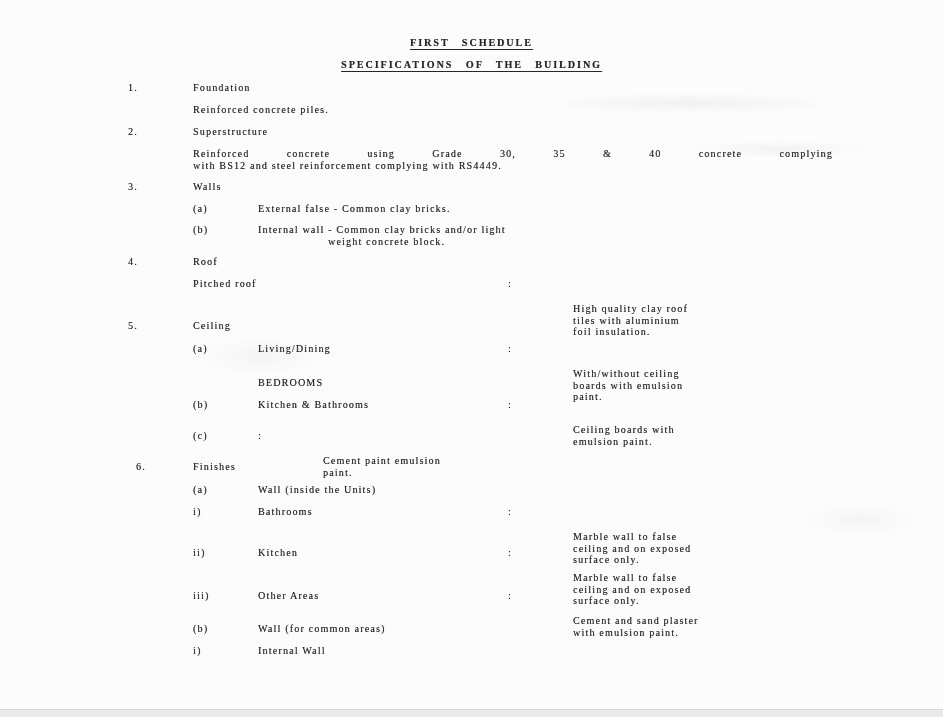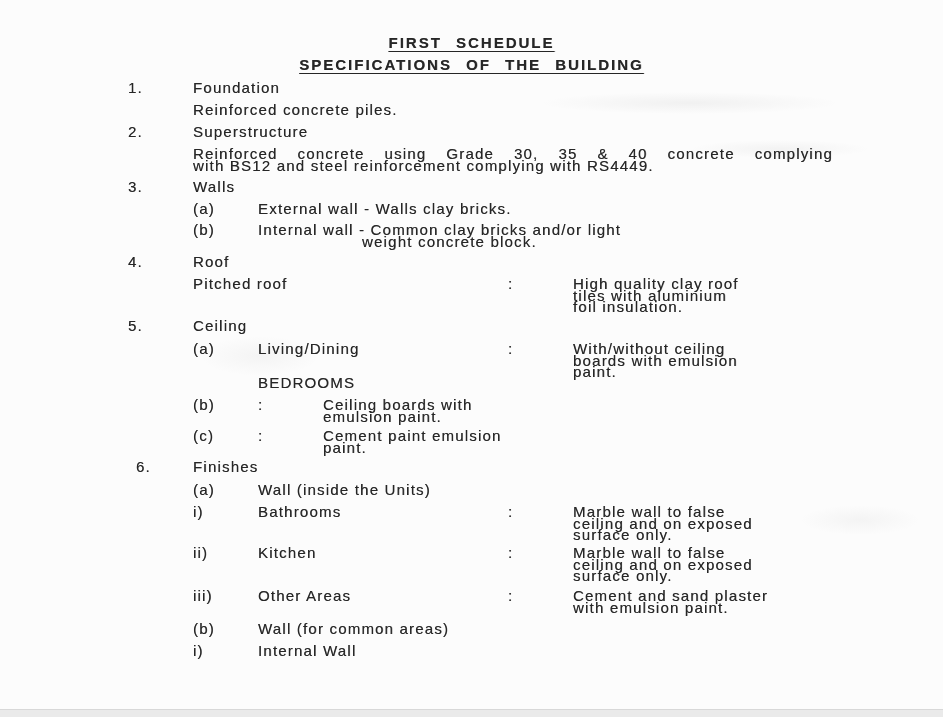--- a/index.html
+++ b/index.html
@@ -1,22 +1,22 @@
 <!DOCTYPE html>
 <html><head>
 <meta charset="utf-8">
 <style>
   html,body{margin:0;padding:0;background:#ffffff;}
   .page{
     position:relative;
     width:943px;height:717px;
     background:#fcfcfc;
     overflow:hidden;
-    font-family:Liberation Sans, sans-serif;
-    font-size:15px;
+    font-family:Liberation Serif, serif;
+    font-size:10px;
     line-height:11.5px;
     letter-spacing:1.2px;
     color:#262626;
     text-shadow:0.3px 0 0 rgba(38,38,38,0.55);
   }
   .doc-title{
     position:absolute;left:0;width:943px;
     text-align:center;
     font-weight:bold;
     letter-spacing:2px;word-spacing:8px;
@@ -29,24 +29,24 @@
   .head .num{width:65px;flex:none;}
   .head.h6{left:136px}
   .head.h6 .num{width:57px}
   .bodytext{position:absolute;left:193px;}
   .p2{width:640px;}
   .p2 .l1{text-align:justify;text-align-last:justify;}
   .subrow{position:absolute;left:193px;display:flex;align-items:flex-start;}
   .sublabel{width:65px;flex:none;}
   .item{width:250px;flex:none;}
   .colon{width:65px;flex:none;}
-  .desc{width:205px;flex:none;}
+  .desc{width:205px;flex:none;margin-top:25px;}
   .rooflabel{width:315px;flex:none;}
   .wrapblock{width:575px;}
-  .indent2{margin-left:104px;}
+  .indent2{margin-left:70px;}
   .bedrooms{position:absolute;left:258px;}
   .scanbar{
     position:absolute;left:0;top:709px;width:943px;height:8px;
     background:#eaeaea;border-top:1px solid #d8d8d8;
   }
   .smudge{position:absolute;pointer-events:none;}
   .sm1{left:540px;top:92px;width:300px;height:22px;
        background:radial-gradient(closest-side,rgba(90,90,90,0.07),rgba(0,0,0,0));}
   .sm2{left:690px;top:140px;width:180px;height:18px;
        background:radial-gradient(closest-side,rgba(90,90,90,0.06),rgba(0,0,0,0));}
@@ -82,21 +82,21 @@
     <div class="l1">Reinforced concrete using Grade 30, 35 &amp; 40 concrete complying</div>
     <div>with BS12 and steel reinforcement complying with RS4449.</div>
   </div>
 
   <div class="head" style="top:181px">
     <span class="num">3.</span>
     <span>Walls</span>
   </div>
   <div class="subrow" style="top:203px">
     <span class="sublabel">(a)</span>
-    <span>External wall - Walls clay bricks.</span>
+    <span>External false - Common clay bricks.</span>
   </div>
   <div class="subrow" style="top:224px">
     <span class="sublabel">(b)</span>
     <span class="wrapblock">
       <div>Internal wall - Common clay bricks and/or light</div>
       <div class="indent2">weight concrete block.</div>
     </span>
   </div>
 
   <div class="head" style="top:256px">
@@ -123,20 +123,21 @@
     <span class="colon">:</span>
     <span class="desc">
       <div>With/without ceiling</div>
       <div>boards with emulsion</div>
       <div>paint.</div>
     </span>
   </div>
   <div class="bedrooms" style="top:377px">BEDROOMS</div>
   <div class="subrow" style="top:399px">
     <span class="sublabel">(b)</span>
+    <span class="item">Kitchen &amp; Bathrooms</span>
     <span class="colon">:</span>
     <span class="desc">
       <div>Ceiling boards with</div>
       <div>emulsion paint.</div>
     </span>
   </div>
   <div class="subrow" style="top:430px">
     <span class="sublabel">(c)</span>
     <span class="colon">:</span>
     <span class="desc">

